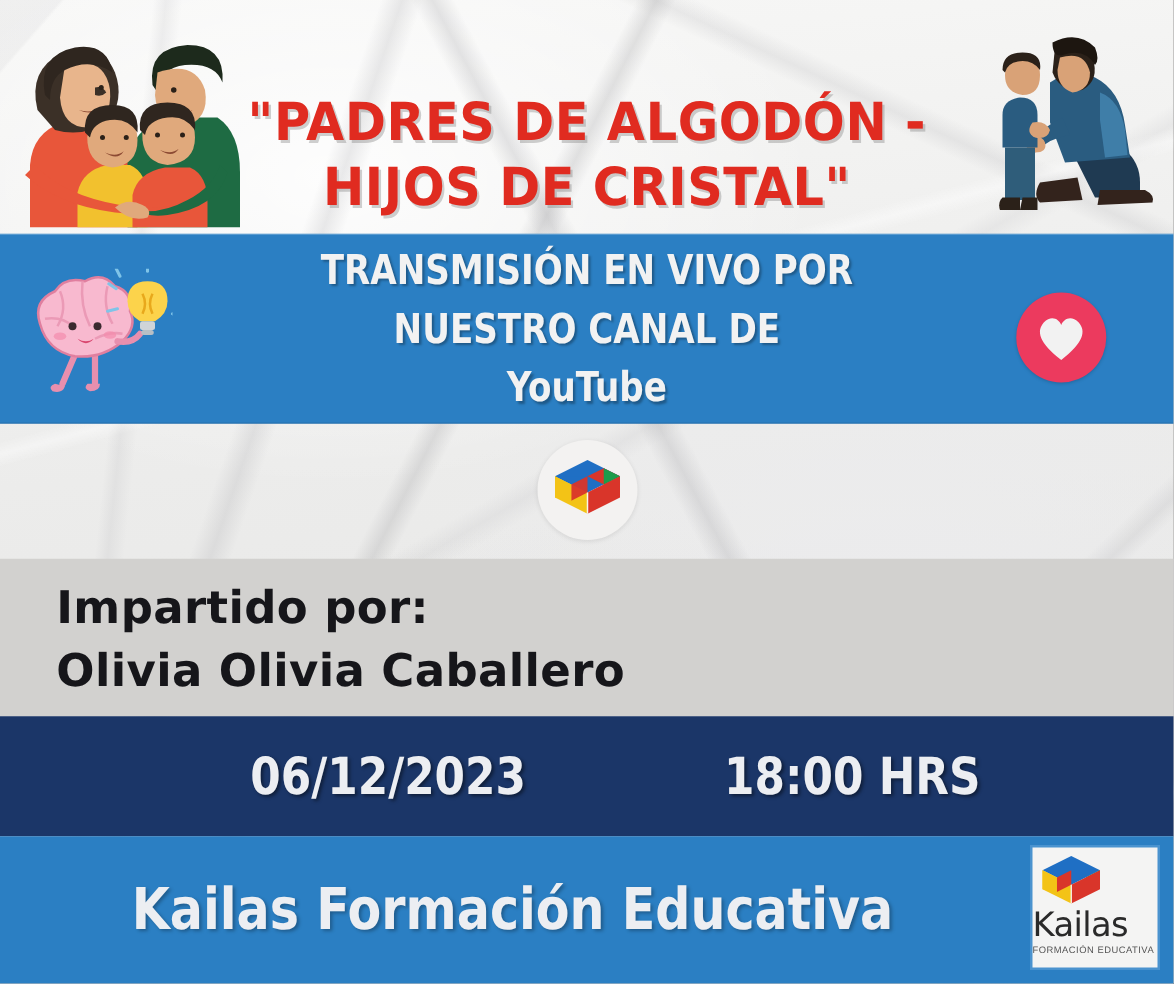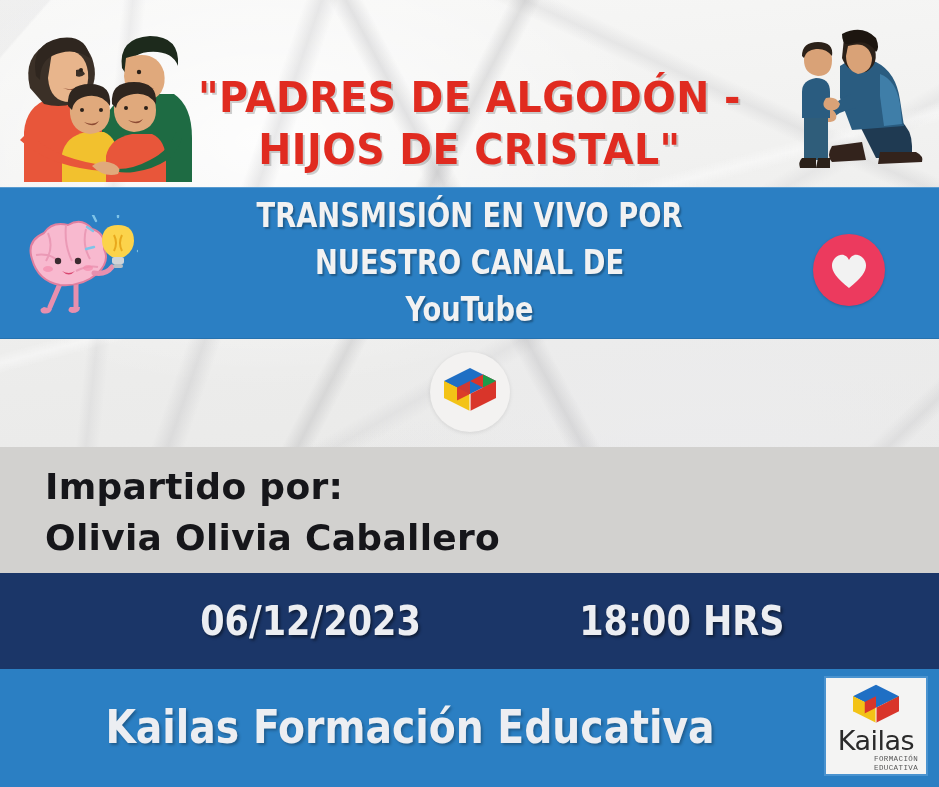--- a/index.html
+++ b/index.html
@@ -112,30 +112,30 @@
   .footer-title{
     position:absolute;top:700px;left:0;width:820px;text-align:center;
     font-family:"DejaVu Sans Condensed","Liberation Sans Narrow","Liberation Sans",sans-serif;
     font-weight:bold;font-size:46px;color:#eceef2;
     text-shadow:2px 2px 3px rgba(0,0,0,.28);
     transform:scaleX(.95);
   }
   .footer-logo{
     position:absolute;left:824px;top:676px;width:104px;height:100px;
     background:#f4f4f3;border:2px solid #4a93cf;
-    display:flex;flex-direction:column;align-items:center;justify-content:flex-start;
+    display:flex;flex-direction:column;align-items:flex-start;justify-content:flex-start;
     padding-top:5px;box-sizing:border-box;
   }
   .footer-logo .word{
     font-family:"DejaVu Sans",sans-serif;font-size:27px;color:#2a2a2a;
     line-height:28px;margin-top:-2px;letter-spacing:-.5px;
   }
   .footer-logo .sub{
-    font-family:Liberation Mono, monospace;
-    font-size:7.5px;color:#555;letter-spacing:.4px;line-height:9px;margin-left:48px;
+    font-family:Liberation Sans, sans-serif;
+    font-size:7.5px;color:#555;letter-spacing:.4px;line-height:9px;
   }
 </style>
 </head>
 <body>
 
 <div id="poster">
 
   <div class="paper"></div>
 
   <svg class="illustration" style="position:absolute;left:6px;top:14px;width:190px;height:168px;" viewBox="0 0 190 168">

